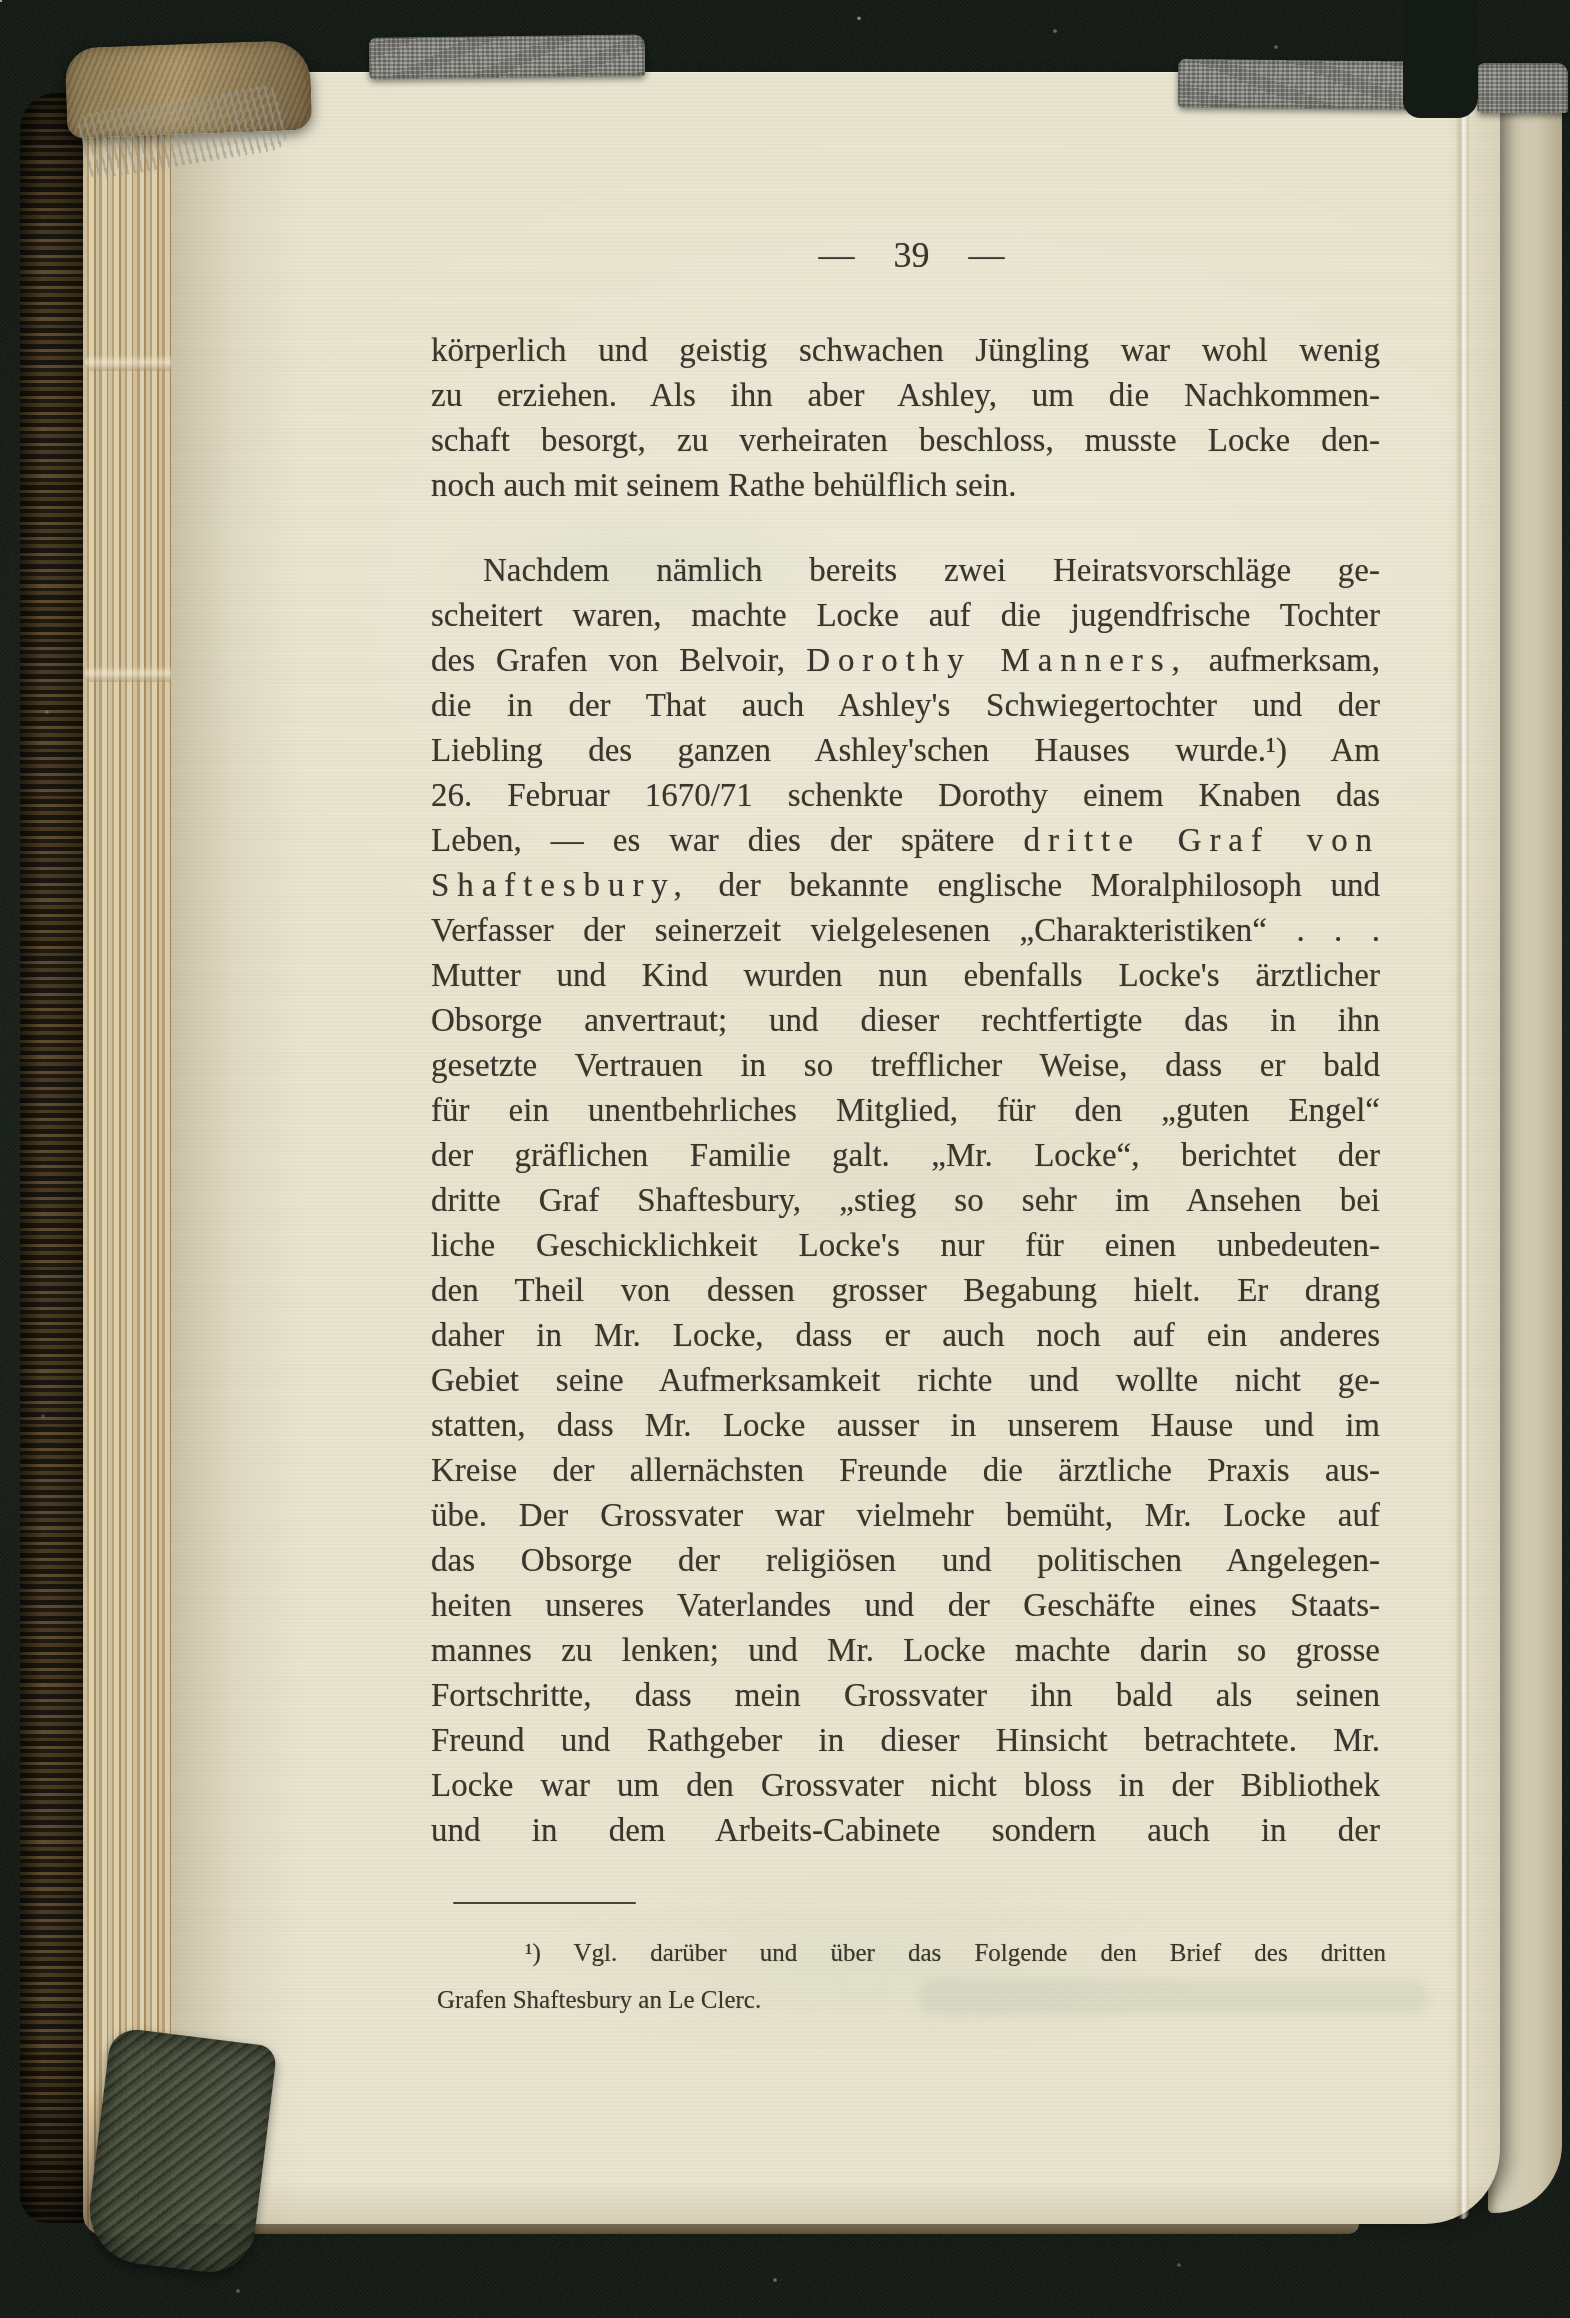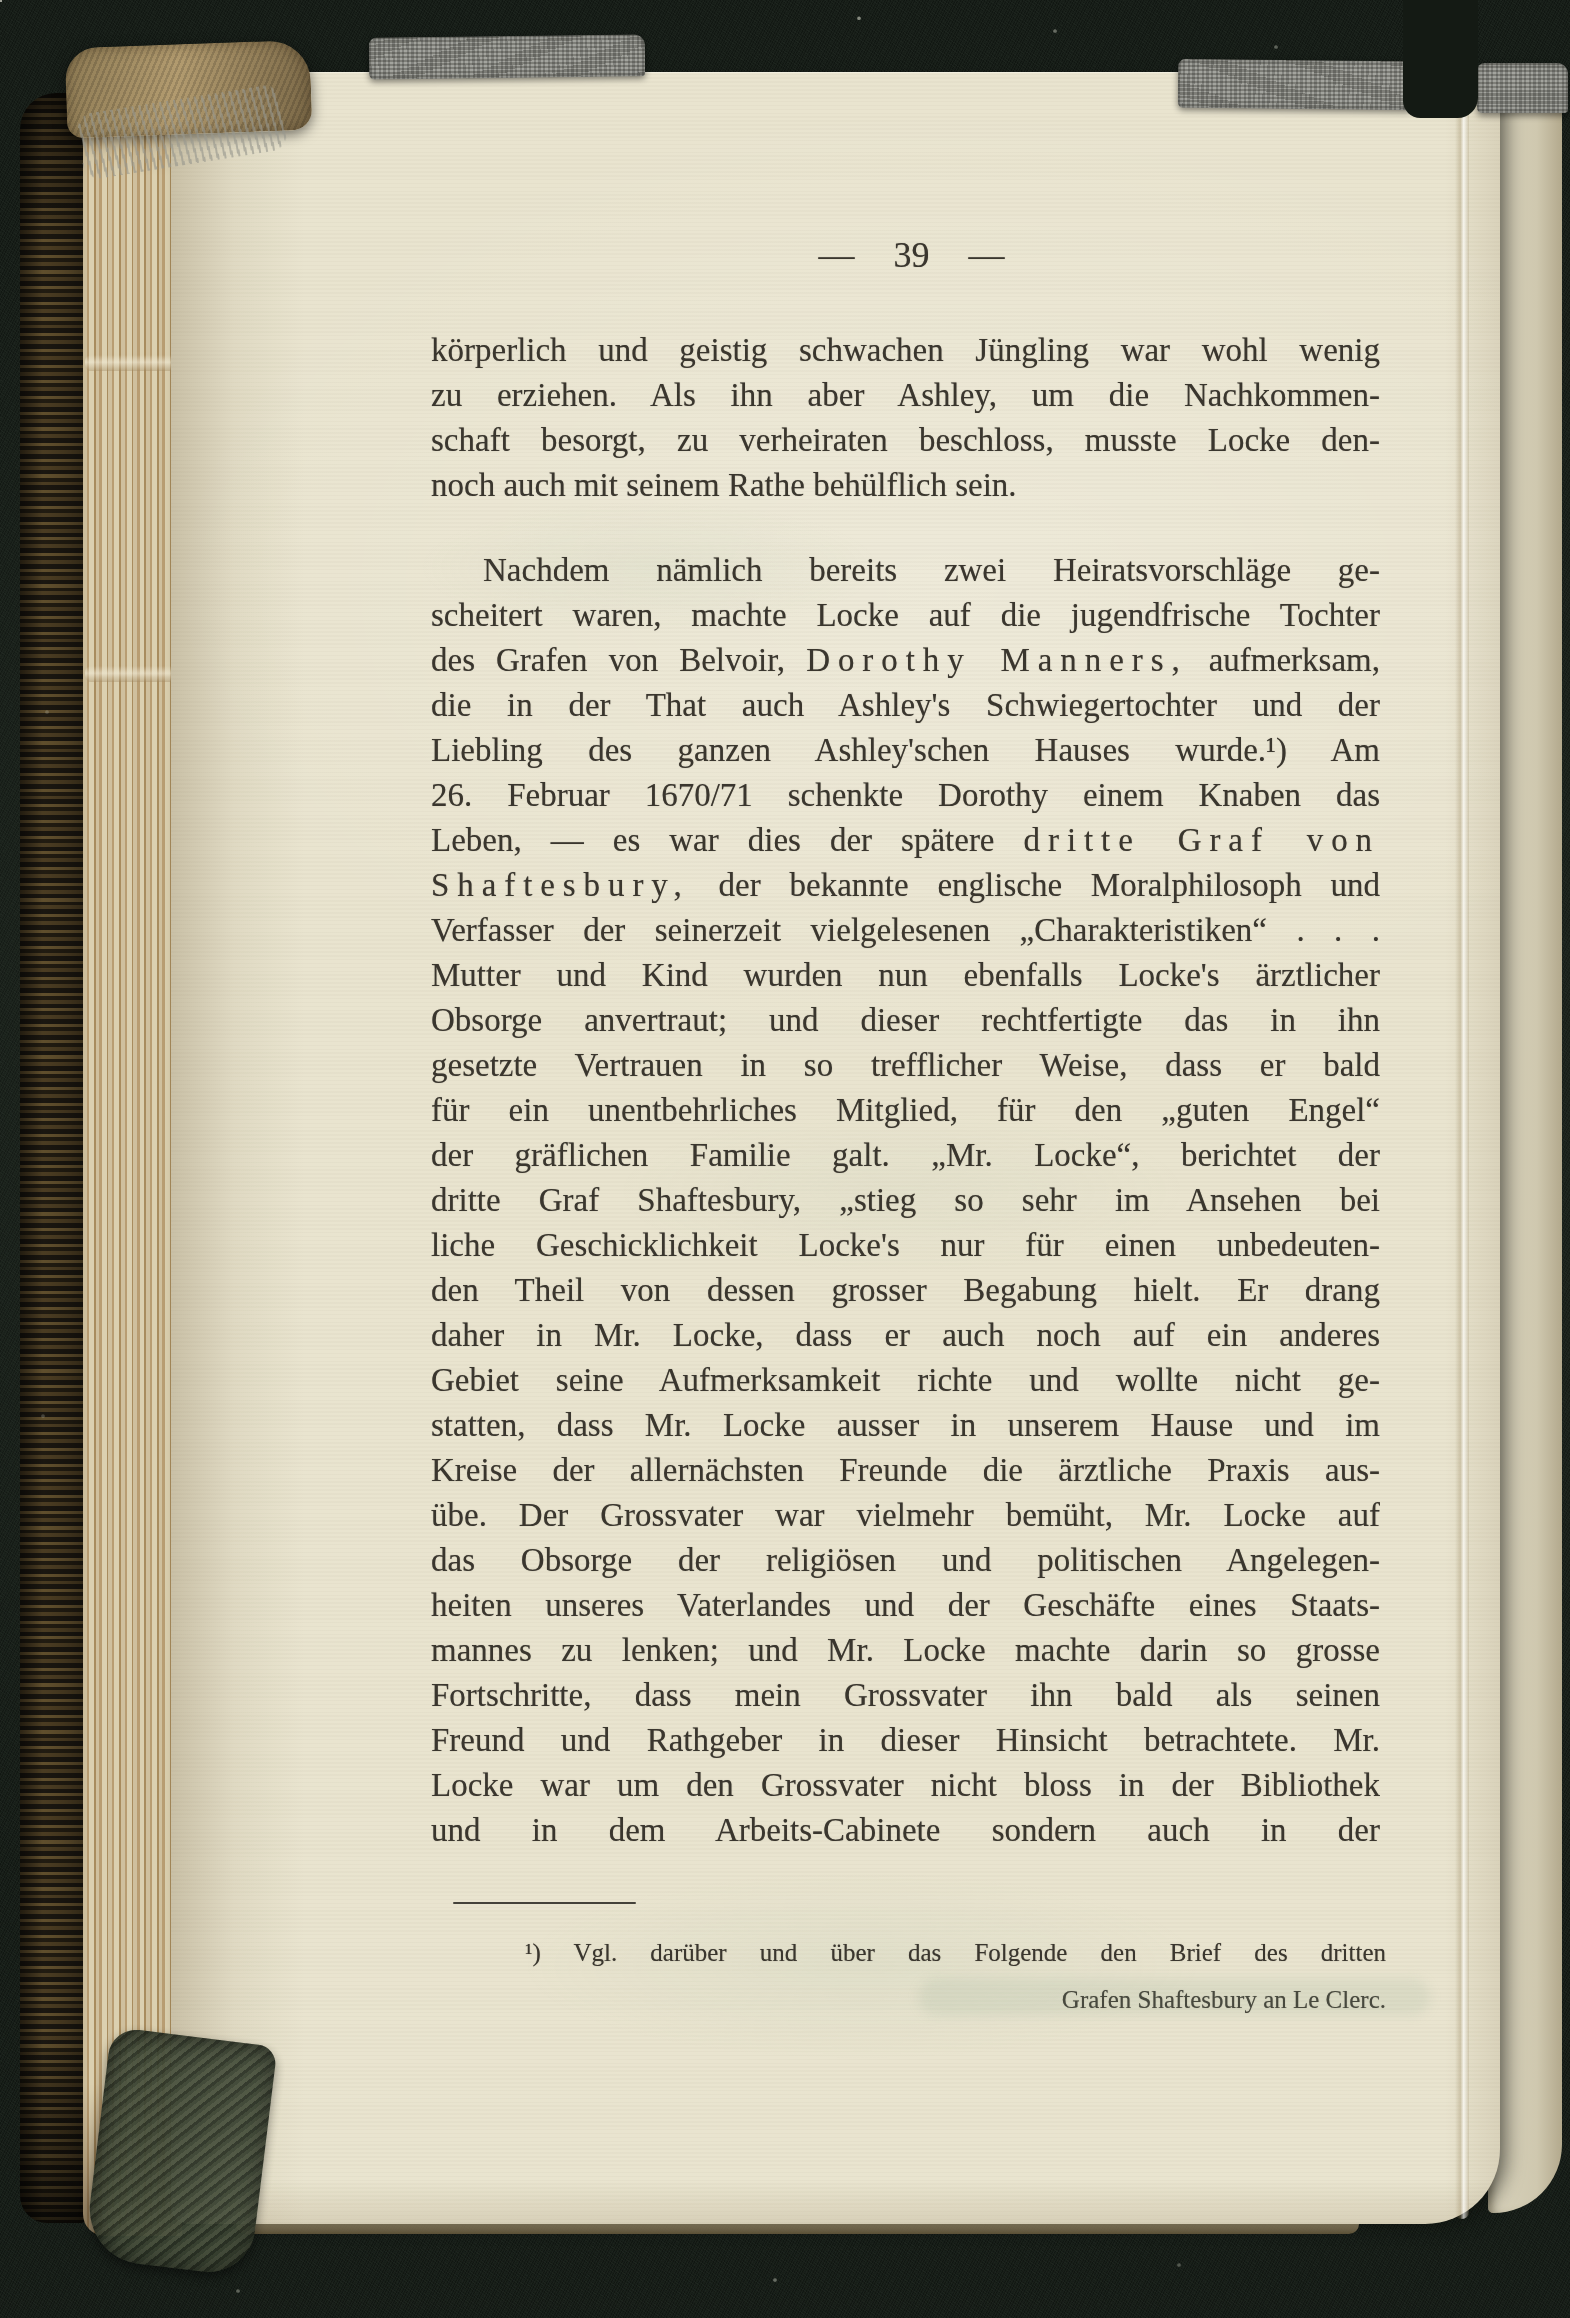--- a/index.html
+++ b/index.html
@@ -117,21 +117,21 @@
   }
   .lines{left:431px;top:328px;width:949px;z-index:10;font-size:33px;}
   .l{height:45px;line-height:45px;text-align:justify;text-align-last:justify;overflow:hidden;}
   .l.pe{text-align-last:left;}
   .l.ind{text-indent:52px;margin-top:40px;}
   .sp{letter-spacing:.24em;}
   .frule{left:453px;top:1902px;width:183px;height:2.4px;z-index:10;background:#45423a;border-radius:1.6px;}
   .fnote{left:437px;top:1912px;width:949px;z-index:10;font-size:25px;margin-top:17px;}
   .fl{height:47px;line-height:47px;overflow:hidden;}
   .fl.fj{text-align:justify;text-align-last:justify;text-indent:88px;}
-  .fl.fe{text-align:right;}
+  .fl.fe{text-align:left;}
 </style>
 </head>
 <body>
 
 <div id="scan">
 
   <div class="abs spine"></div>
   <div class="abs edges"></div>
   <div class="abs cord" style="top:355px;"></div>
   <div class="abs cord" style="top:666px;"></div>

